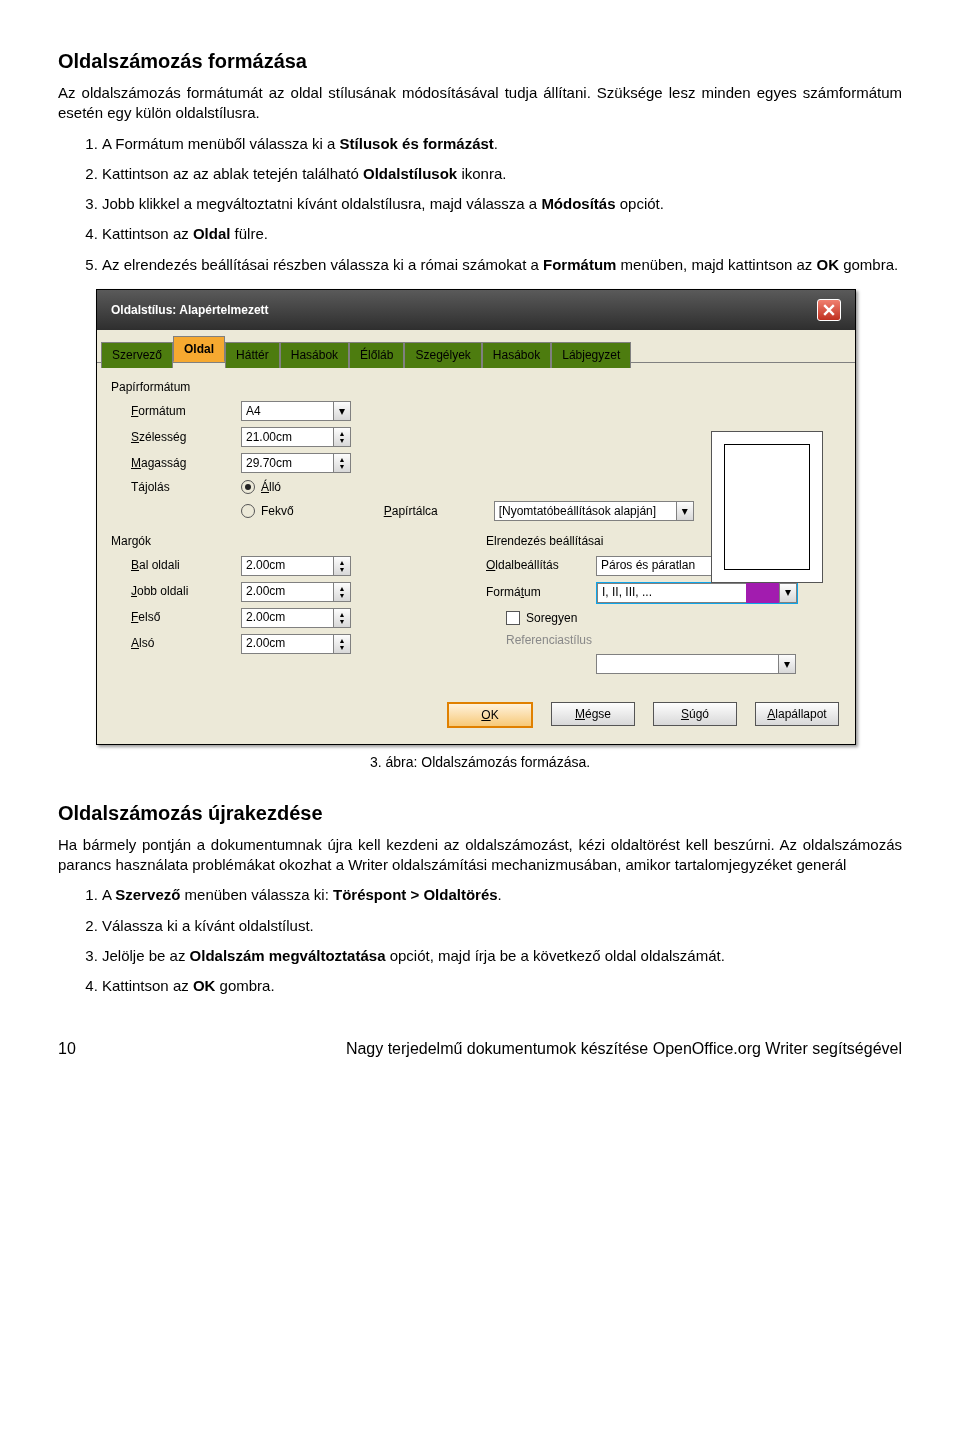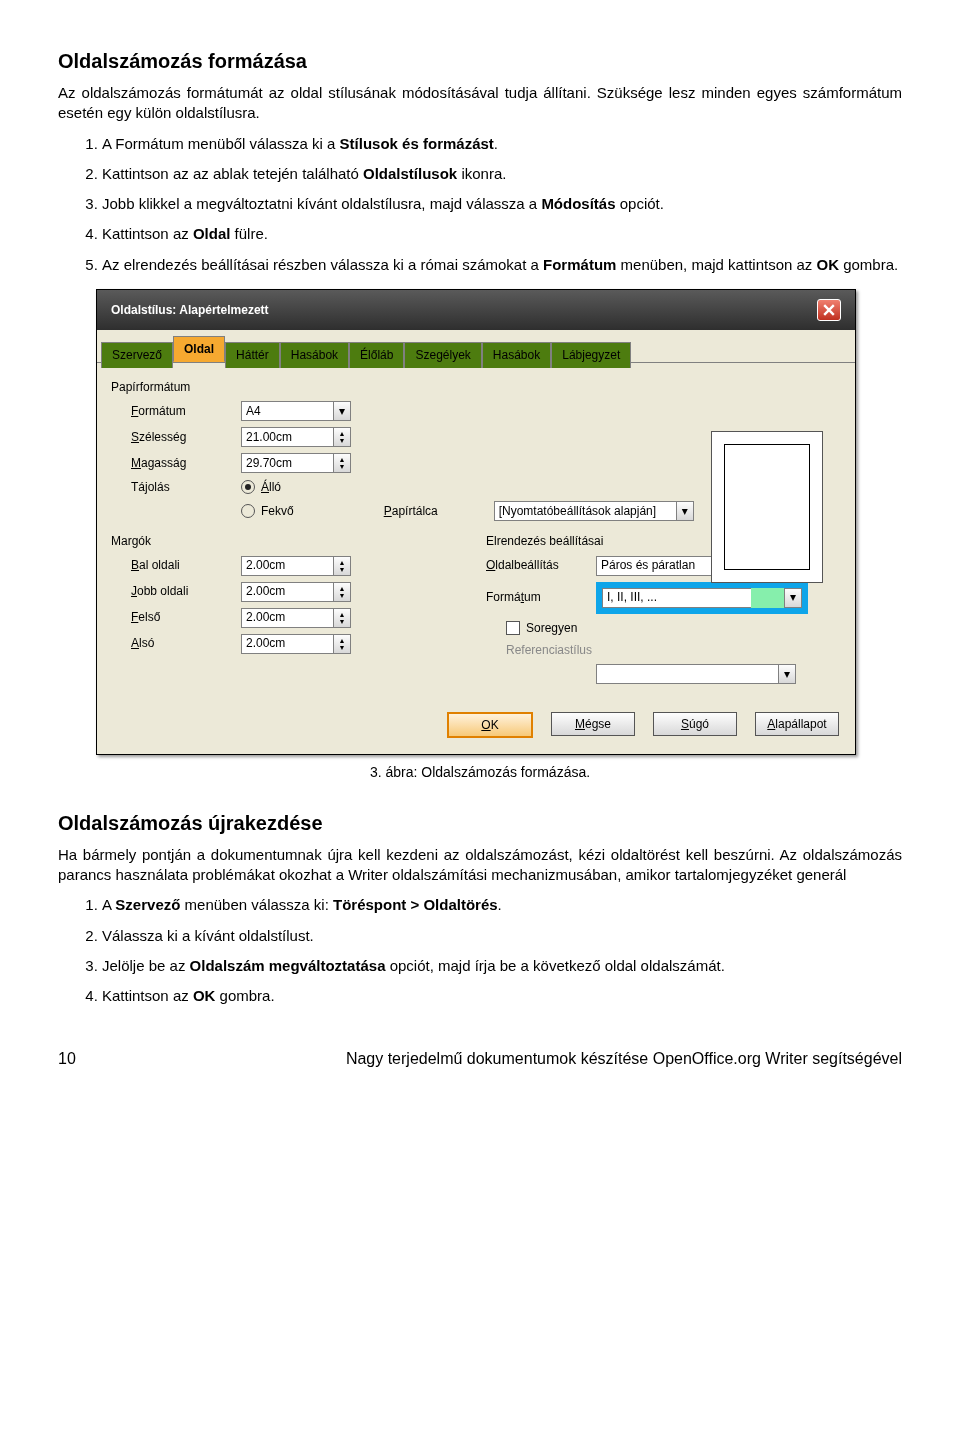--- a/index.html
+++ b/index.html
@@ -135,21 +135,21 @@
     min-width: 82px; height: 22px;
     border: 1px solid #555;
     background: linear-gradient(#fefefe,#d8d8d8);
     display:flex;align-items:center;justify-content:center;
     font-size:12px;
   }
   .btn.primary { border: 2px solid #e08000; background: linear-gradient(#fff2dc,#f7c978); }
 
   .panel-rel { position: relative; }
   u { text-decoration: underline; }
-  .hl { border:6px solid #0ea5e9; background:#86efac;gap:33px; }
+  .hl { border:1px solid #0ea5e9; background:#a21caf;gap:33px; }
 </style>
 </head>
 <body>
 
 <h2>Oldalszámozás formázása</h2>
 <p>Az oldalszámozás formátumát az oldal stílusának módosításával tudja állítani. Szüksége lesz minden egyes számformátum esetén egy külön oldalstílusra.</p>
 
 <ol>
   <li>A Formátum menüből válassza ki a <b>Stílusok és formázást</b>.</li>
   <li>Kattintson az az ablak tetején található <b>Oldalstílusok</b> ikonra.</li>

